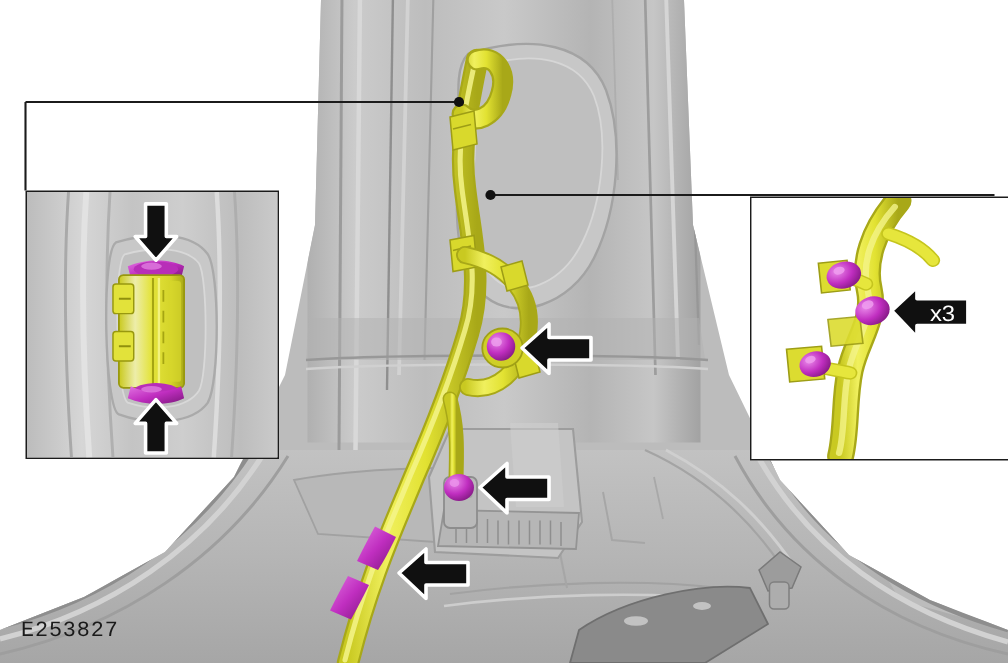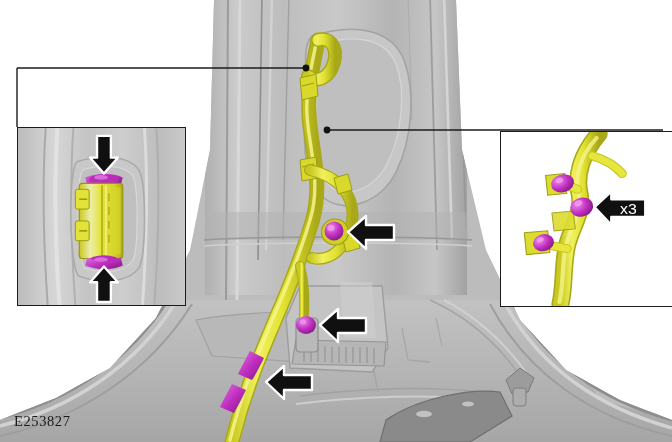--- a/index.html
+++ b/index.html
@@ -18,21 +18,21 @@
   #inset-right{left:500px;top:131px;width:175px;height:176px;}
   .inset svg{display:block;width:100%;height:100%;}
 
   
   #leaders{position:absolute;left:0;top:0;width:672px;height:442px;
            pointer-events:none;}
 
   
   #figure-id{position:absolute;left:14px;top:413px;
              font-size:14.5px;letter-spacing:.6px;color:#1a1a1a;
-             font-family:Liberation Serif, serif;}
+             font-family:Liberation Mono, monospace;}
 </style>
 </head>
 <body>
 
 <div id="figure">
 
   <svg id="main-illustration" viewBox="0 0 672 442" preserveAspectRatio="none">
     <defs>
       <linearGradient id="pillarG" x1="0" y1="0" x2="1" y2="0">
         <stop offset="0" stop-color="#b0b0b0"></stop>

